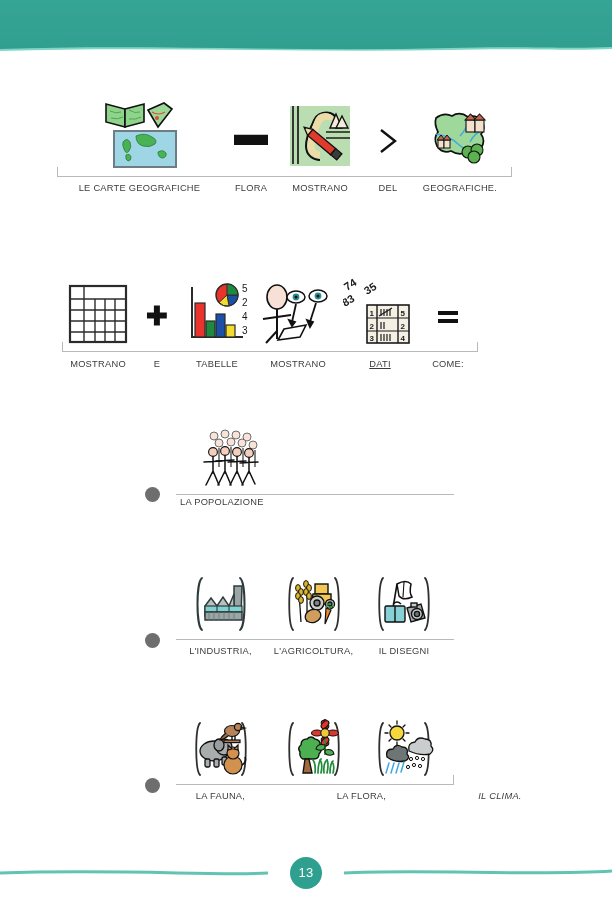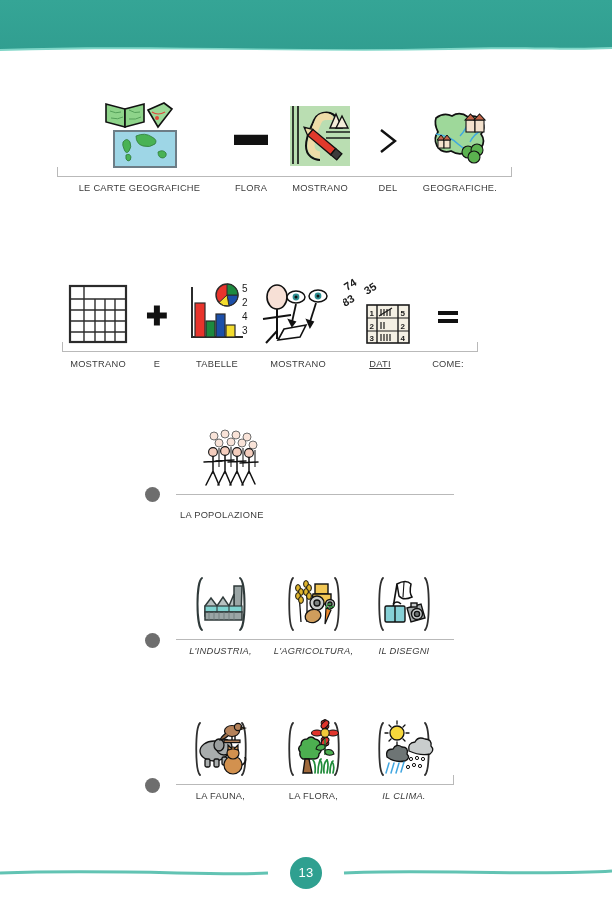--- a/index.html
+++ b/index.html
@@ -357,27 +357,27 @@
             <path d="M39,30 L39,46 M30,35 L48,34 M39,44 L32,58 M39,44 L45,58"></path>
             <path d="M51,31 L51,46 M42,36 L60,35 M51,44 L44,58 M51,44 L57,57"></path>
           </g>
           <g stroke="#111" stroke-width="1.2" fill="none" opacity=".85">
             <path d="M21,21 L21,40 M33,20 L33,40 M45,21 L45,40 M57,23 L57,40"></path>
           </g>
         </svg>
       </div>
     </div>
     <div class="rule" style="width:278px; margin-top:3px;"></div>
-    <div class="labels" style="margin-top:15px; padding-left:4px;">
+    <div class="labels" style="margin-top:2px; padding-left:4px;">
       <span class="lbl">LA POPOLAZIONE</span>
     </div>
   </div>
 
   <div class="bullet" style="left:145px; top:633px;"></div>
-  <div class="sentence-row" style="left:176px; top:570px;font-style:italic;">
+  <div class="sentence-row" style="left:176px; top:570px;">
     <div class="cards" style="height:66px;">
 
       <div class="card" style="width:89px;">
         <svg class="glyph" width="66" height="64" viewBox="0 0 66 64">
           <g stroke="#2f3a3a" stroke-width="2" fill="none" stroke-linecap="round">
             <path d="M14,6 C8,10 8,54 14,58"></path>
             <path d="M52,6 C58,10 58,54 52,58"></path>
           </g>
           <polygon points="46,14 54,14 53,44 46,44" fill="#9aa5a5" stroke="#2f3a3a" stroke-width="1.5"></polygon>
           <path d="M17,34 L23,26 L29,34 L35,25 L41,34 L46,22 L46,44 L17,44 Z" fill="#b7c1c1" stroke="#2f3a3a" stroke-width="1.5"></path>
@@ -585,21 +585,21 @@
           <g stroke="#41a6e0" stroke-width="1.5" stroke-linecap="round">
             <line x1="18" y1="46" x2="15" y2="56"></line>
               <line x1="23" y1="46" x2="20" y2="56"></line>
             <line x1="28" y1="46" x2="25" y2="56"></line>
               <line x1="33" y1="45" x2="30" y2="55"></line>
           </g>
         </svg>
       </div>
     </div>
     <div class="rule tick-right" style="width:278px; margin-top:3px;"></div>
-    <div class="labels" style="margin-top:6px;">
+    <div class="labels" style="margin-top:6px;gap:48px;">
       <span class="lbl" style="width:89px;">LA FAUNA,</span>
       <span class="lbl" style="width:97px;">LA FLORA,</span>
       <span class="lbl" style="width:84px;font-style:italic;">IL CLIMA.</span>
     </div>
   </div>
 
   <div class="footer">
     <svg class="footer-line" viewBox="0 0 612 44" preserveAspectRatio="none">
       <path d="M0,24 C120,20 220,27 268,24" stroke="#62c3b3" stroke-width="3" fill="none"></path>
       <path d="M344,24 C420,20 540,27 612,22" stroke="#62c3b3" stroke-width="3" fill="none"></path>

